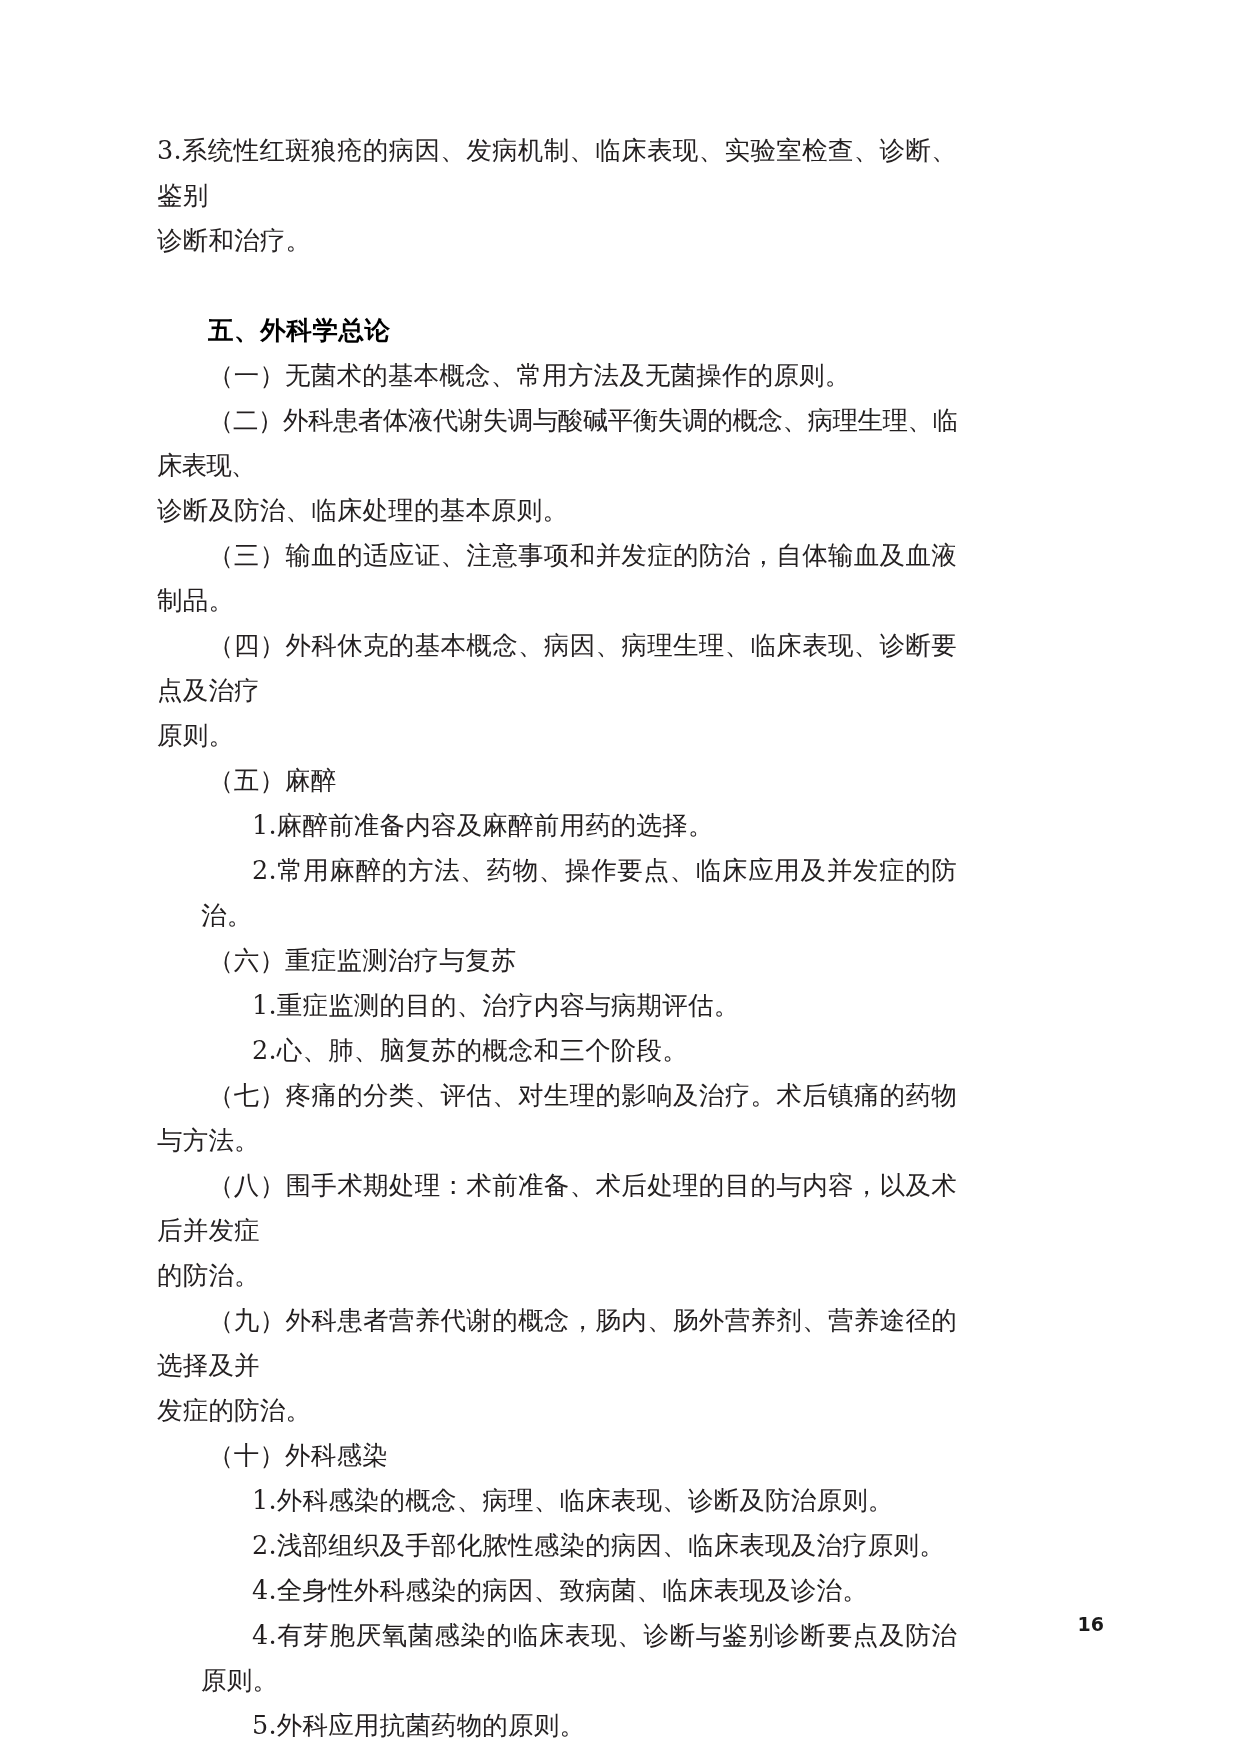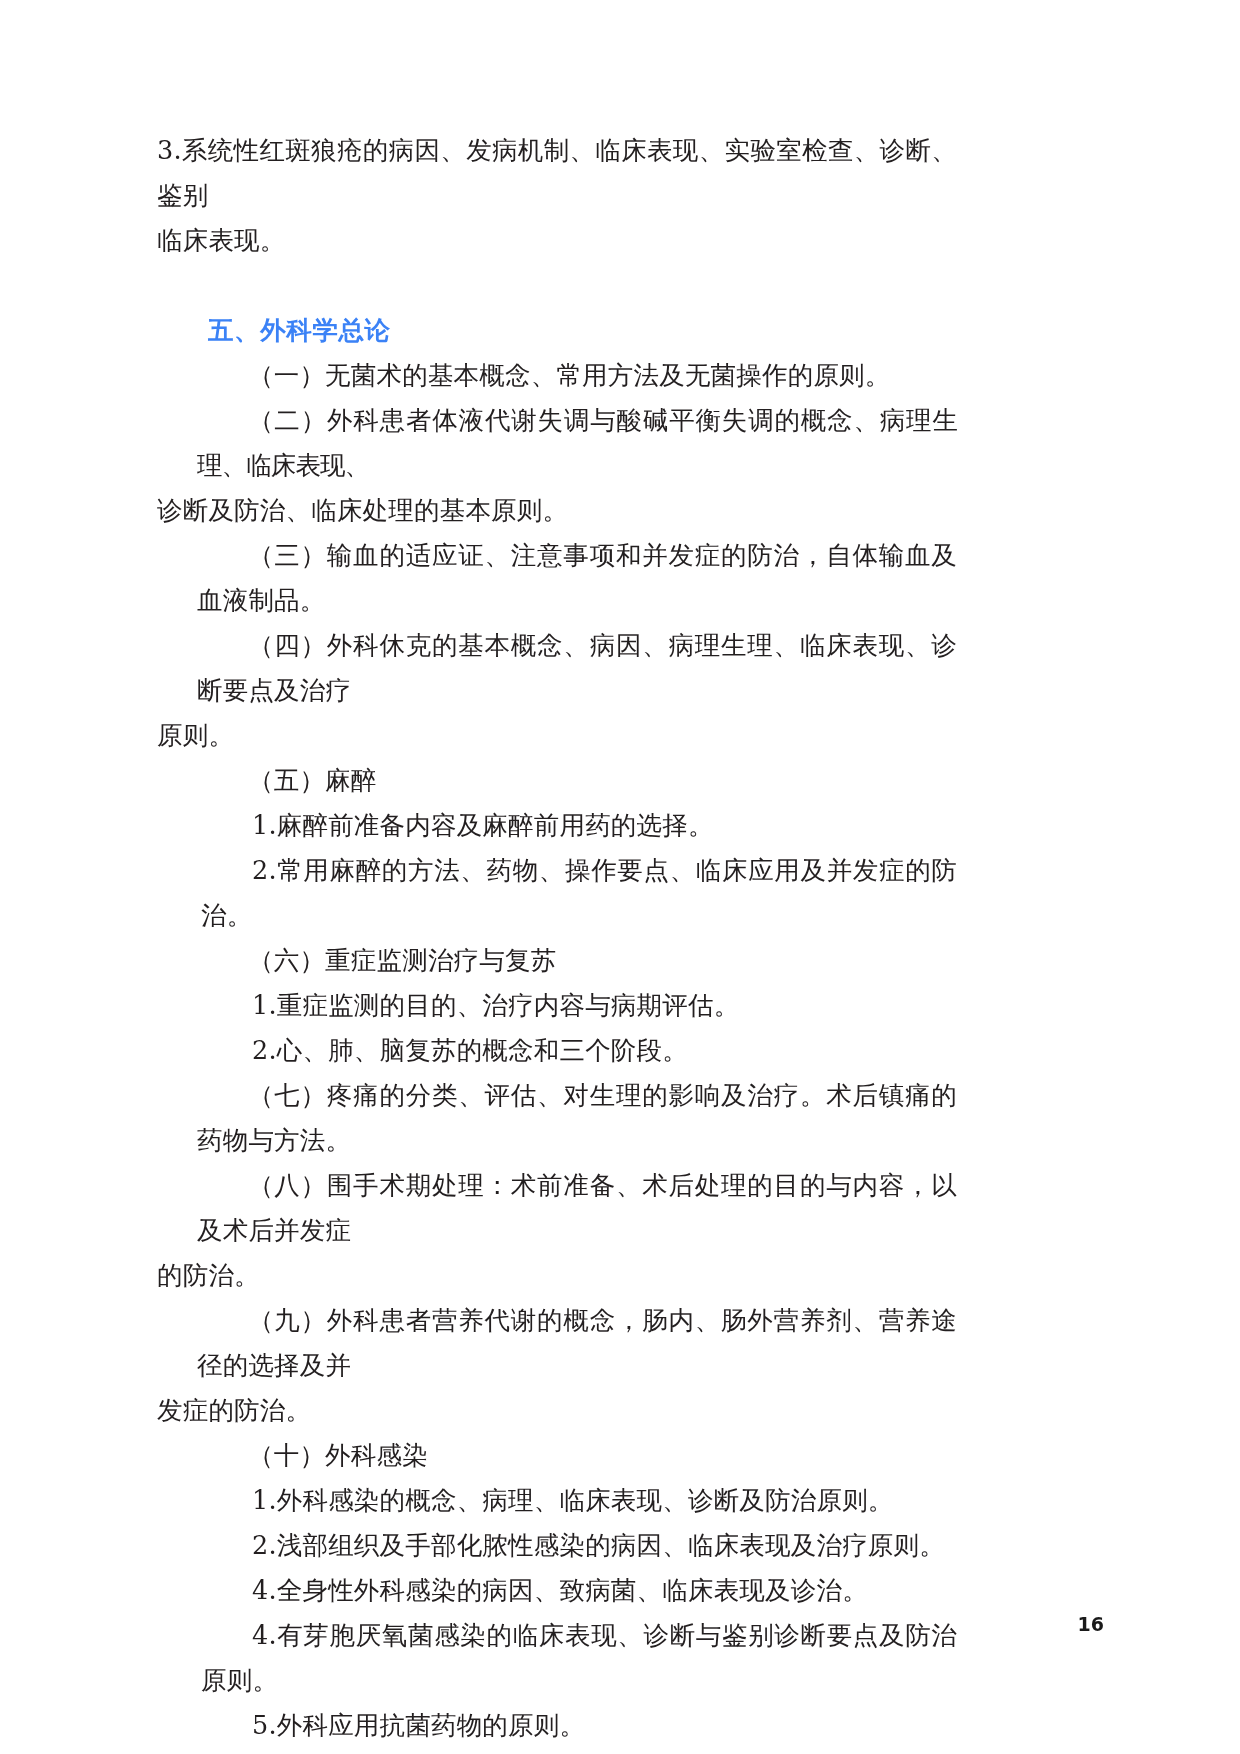--- a/index.html
+++ b/index.html
@@ -42,35 +42,34 @@
     margin: 0;
     text-align: justify;
     text-justify: inter-ideograph;
     letter-spacing: 0.2px;
     -webkit-font-smoothing: none;
   }
 
   
   .indent-2 {
     text-indent: 51px;
-    margin-left: 40px;
   }
   
   .item {
     text-indent: 51px;
     margin-left: 44px;
   }
 
   
   .section-heading {
     font-family: "DejaVu Serif", "Liberation Serif", serif;
     font-weight: bold;
     font-size: 25.5px;
     line-height: 45px;
-    color: #3b82f6;
+    color: #000000;
     margin: 0;
     text-indent: 51px;
     letter-spacing: 0.6px;
   }
 
   
   .gap-heading { margin-top: 45px; }
 
   
   .condensed {
@@ -90,21 +89,21 @@
   }
 </style>
 </head>
 <body>
 
 <div class="page">
 
   <div class="text-column">
 
     <p class="para"><span class="item-line">3.系统性红斑狼疮的病因、发病机制、临床表现、实验室检查、诊断、鉴别</span></p>
-    <p class="para"><span class="item-line">临床表现。</span></p>
+    <p class="para"><span class="item-line">诊断和治疗。</span></p>
 
     <p class="section-heading gap-heading">五、外科学总论</p>
 
     <p class="para indent-2">（一）无菌术的基本概念、常用方法及无菌操作的原则。</p>
 
     <p class="para indent-2 condensed">（二）外科患者体液代谢失调与酸碱平衡失调的概念、病理生理、临床表现、</p>
     <p class="para">诊断及防治、临床处理的基本原则。</p>
 
     <p class="para indent-2">（三）输血的适应证、注意事项和并发症的防治，自体输血及血液制品。</p>
 

